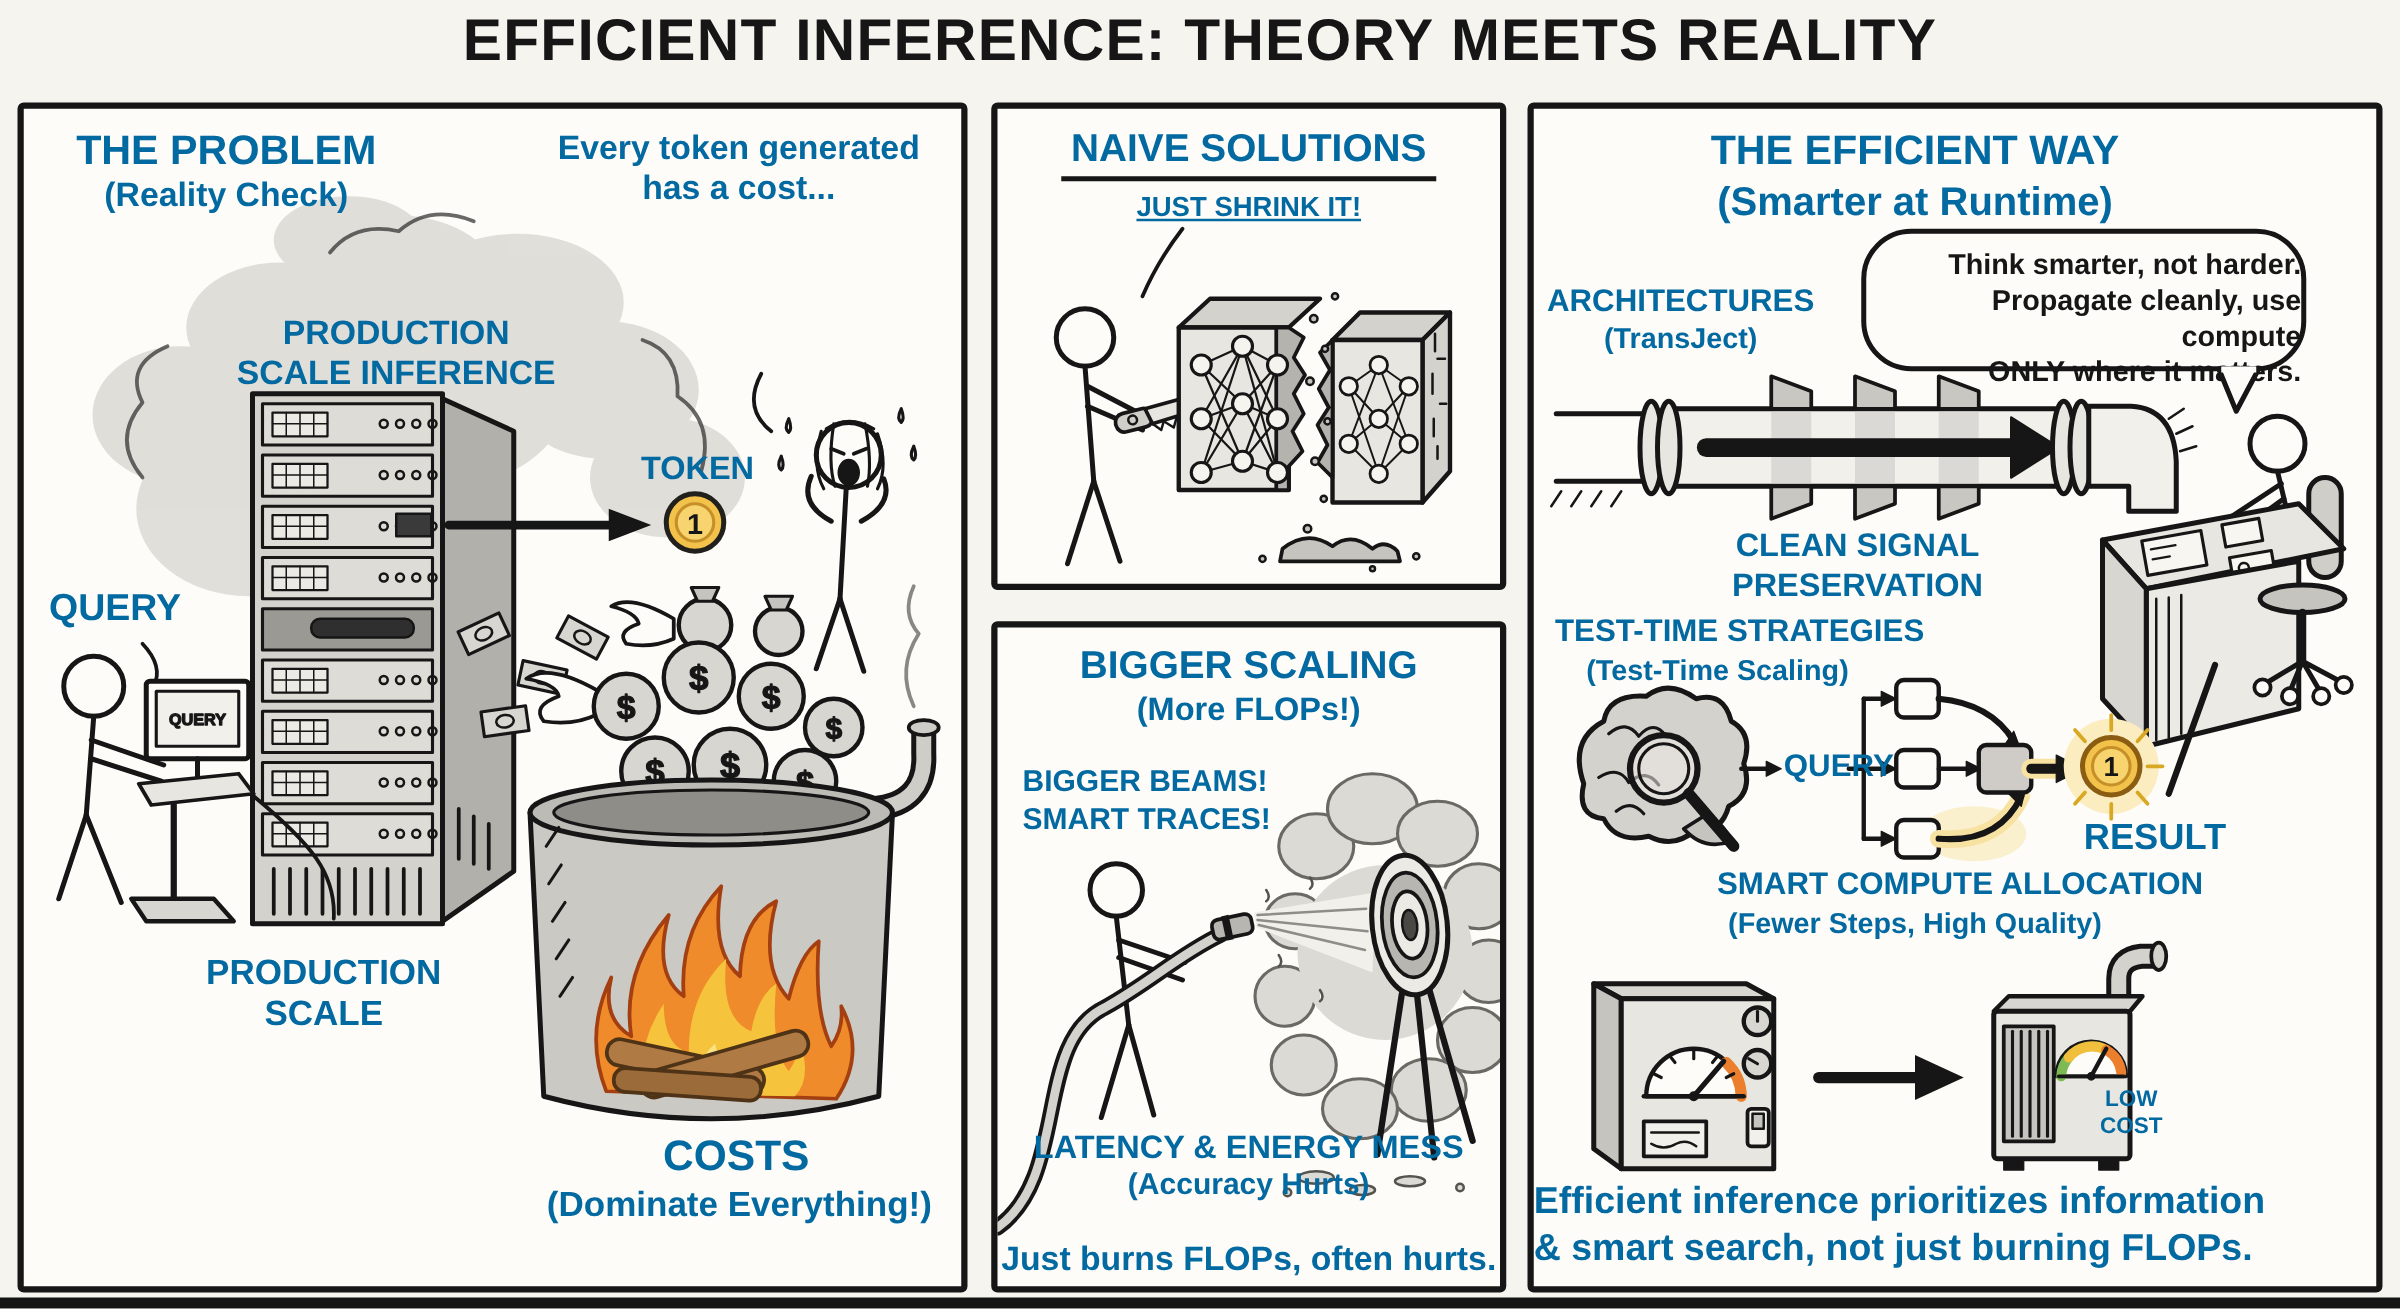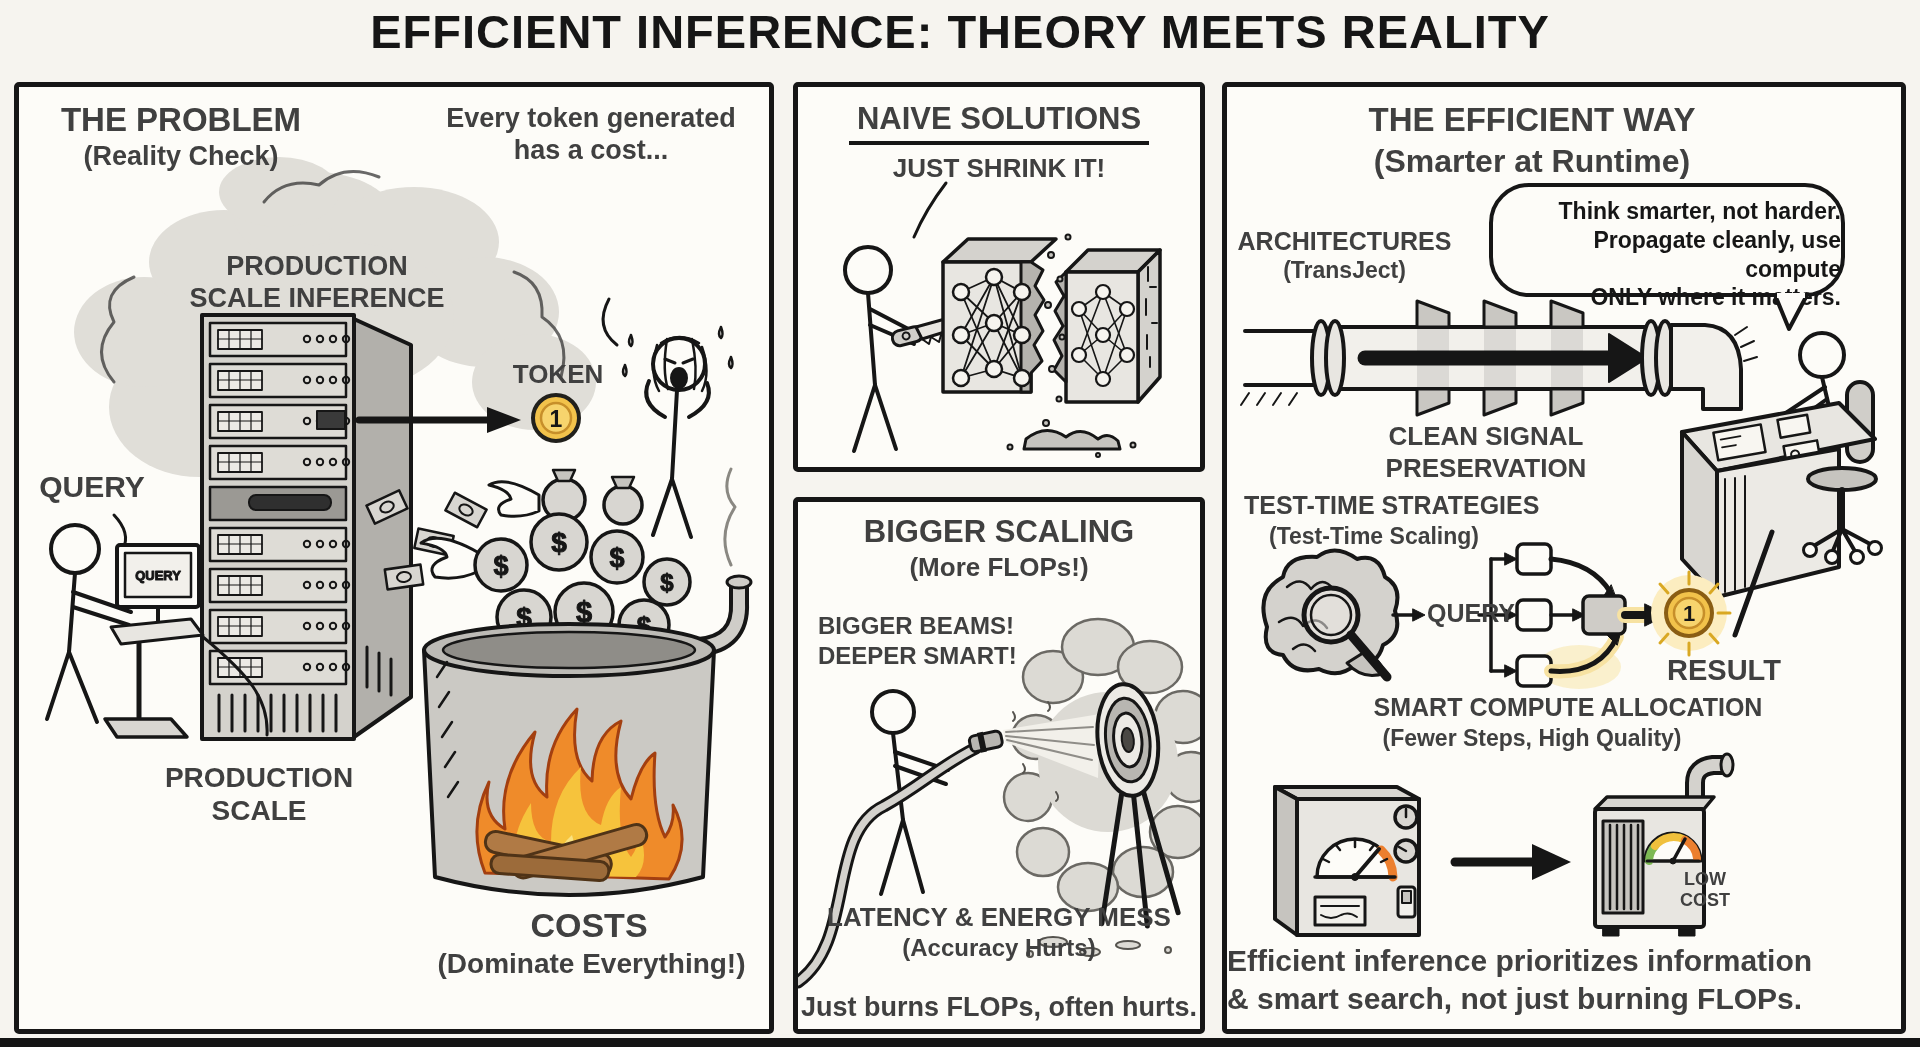--- a/index.html
+++ b/index.html
@@ -1,20 +1,20 @@
 <!DOCTYPE html>
 <html><head>
 <meta charset="utf-8">
 <style>
   html,body{margin:0;padding:0;background:#e9e7e2;}
   .stage{position:relative;width:1920px;height:1047px;background:#f6f4ef;overflow:hidden;
          font-family:"Liberation Sans","DejaVu Sans",sans-serif;color:#161616;}
   .panel{position:absolute;background:#fdfcf8;border:5px solid #161616;border-radius:5px;box-sizing:border-box;}
   .panel>svg{position:absolute;left:0;top:0;}
-  .txt{position:absolute;color:#404040;font-weight:700;line-height:1.18;white-space:nowrap;}
+  .txt{position:absolute;color:#0369a1;font-weight:700;line-height:1.18;white-space:nowrap;}
   .ctr{text-align:center;}
   .title{position:absolute;left:0;top:4px;width:100%;text-align:center;
          font-size:47px;font-weight:800;letter-spacing:1px;}
   .underline-span{display:inline-block;border-bottom:4px solid #161616;padding:0 8px 3px;}
   .bubble{position:absolute;background:#fdfcf8;border:4px solid #161616;border-radius:40px;
           text-align:right;font-weight:700;font-size:23px;line-height:1.25;padding-top:10px;box-sizing:border-box;}
   .bottom-bar{position:absolute;left:0;bottom:0;width:100%;height:9px;background:#141414;}
   svg *{stroke-linecap:round;stroke-linejoin:round;}
   svg text{font-family:"Liberation Sans","DejaVu Sans",sans-serif;font-weight:700;fill:#161616;}
 </style>
@@ -370,21 +370,21 @@
           <circle cx="270" cy="150" r="2.5" stroke-width="2"></circle>
         <path d="M228 352 Q248 336 268 350 Q283 338 300 352 Q310 344 320 354 L322 362 L226 362 Z" stroke-width="3"></path>
         <circle cx="212" cy="360" r="2.5" stroke-width="2"></circle>
           <circle cx="335" cy="358" r="2.5" stroke-width="2"></circle>
           <circle cx="300" cy="368" r="2" stroke-width="2"></circle>
       </g>
     </svg>
     <div class="txt ctr" style="left:0;top:14px;width:100%;font-size:31px;">
       <span class="underline-span">NAIVE SOLUTIONS</span>
     </div>
-    <div class="txt ctr" style="left:0;top:66px;width:100%;font-size:26px;">JUST SHRINK IT!</div>
+    <div class="txt ctr" style="left:0;top:66px;width:100%;font-size:22px;text-decoration:underline;">JUST SHRINK IT!</div>
   </div>
 
   <div class="panel" style="left:793px;top:497px;width:412px;height:537px;">
     <svg width="402" height="527" viewBox="0 0 402 527">
 
       <g fill="#dcdad4" stroke="#6b6964" stroke-width="2.5">
         <ellipse cx="255" cy="175" rx="30" ry="26"></ellipse>
           <ellipse cx="300" cy="145" rx="36" ry="28"></ellipse>
         <ellipse cx="352" cy="165" rx="32" ry="26"></ellipse>
           <ellipse cx="385" cy="215" rx="28" ry="26"></ellipse>
@@ -434,21 +434,21 @@
         <ellipse cx="255" cy="440" rx="14" ry="5" stroke-width="2"></ellipse>
           <ellipse cx="292" cy="450" rx="10" ry="4" stroke-width="2"></ellipse>
         <ellipse cx="330" cy="443" rx="12" ry="4" stroke-width="2"></ellipse>
           <circle cx="370" cy="448" r="3" stroke-width="2"></circle>
         <circle cx="232" cy="452" r="3" stroke-width="2"></circle>
       </g>
     </svg>
     <div class="txt ctr" style="left:0;top:12px;width:100%;font-size:31px;">BIGGER SCALING</div>
     <div class="txt ctr" style="left:0;top:50px;width:100%;font-size:26px;">(More FLOPs!)</div>
     <div class="txt" style="left:20px;top:110px;font-size:24px;">BIGGER BEAMS!</div>
-    <div class="txt" style="left:20px;top:140px;font-size:24px;">DEEPER SMART!</div>
+    <div class="txt" style="left:20px;top:140px;font-size:24px;">SMART TRACES!</div>
     <div class="txt ctr" style="left:0;top:400px;width:100%;font-size:26px;">LATENCY &amp; ENERGY MESS</div>
     <div class="txt ctr" style="left:0;top:432px;width:100%;font-size:24px;">(Accuracy Hurts)</div>
     <div class="txt ctr" style="left:0;top:490px;width:100%;font-size:27px;">Just burns FLOPs, often hurts.</div>
   </div>
 
   <div class="panel" style="left:1222px;top:82px;width:684px;height:952px;">
     <svg width="674" height="942" viewBox="0 0 674 942">
 
       <g stroke="#161616">
         <path d="M18 244 H88 M18 298 H88" fill="none" stroke-width="4"></path>

